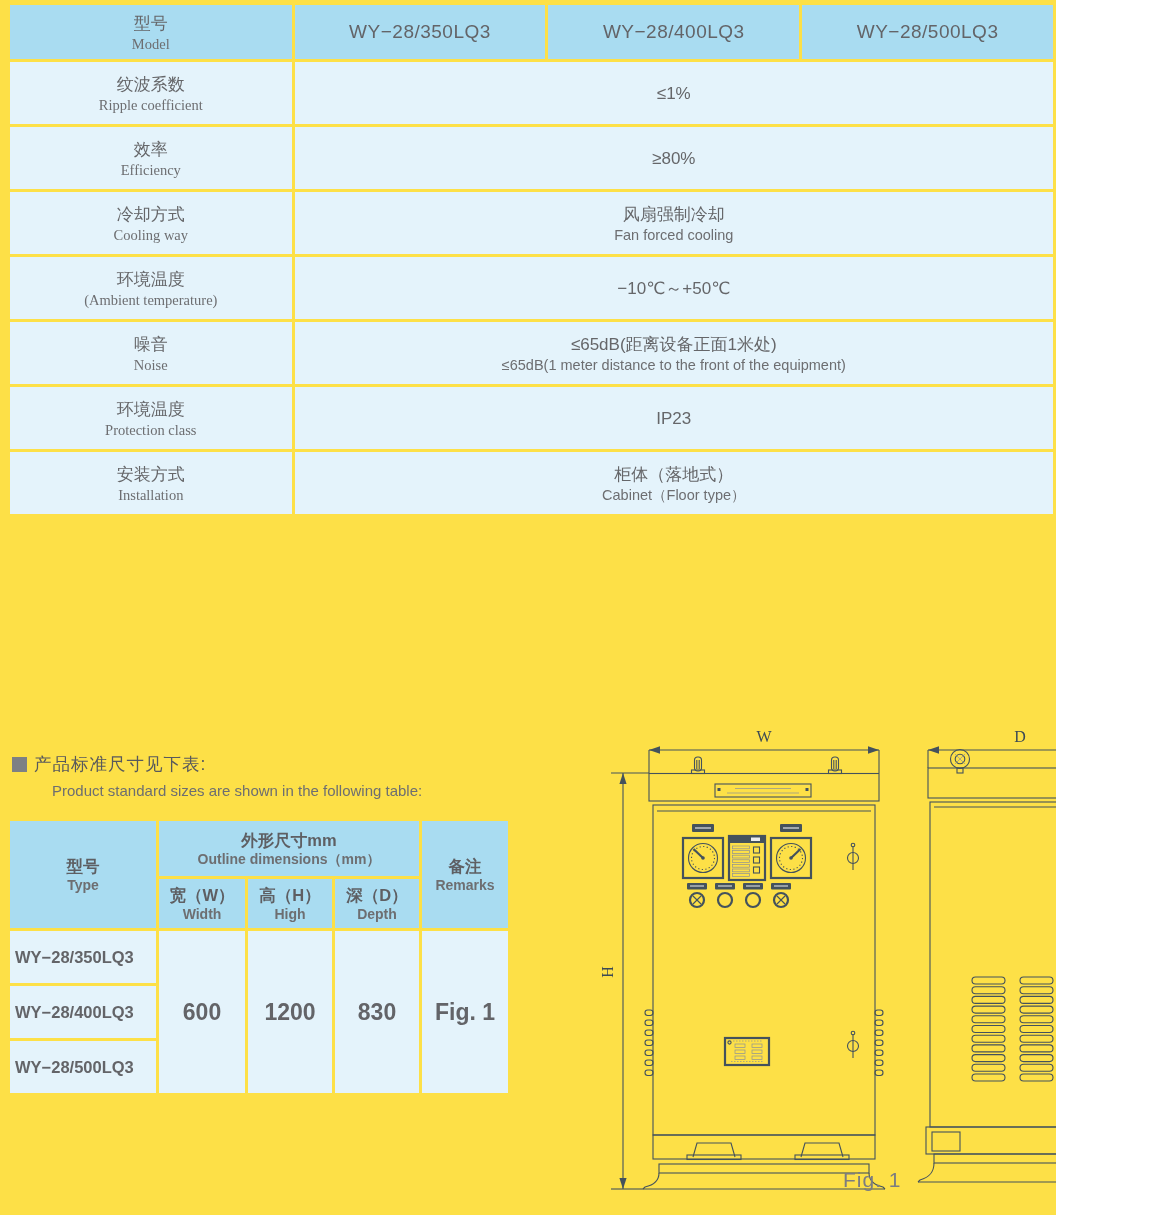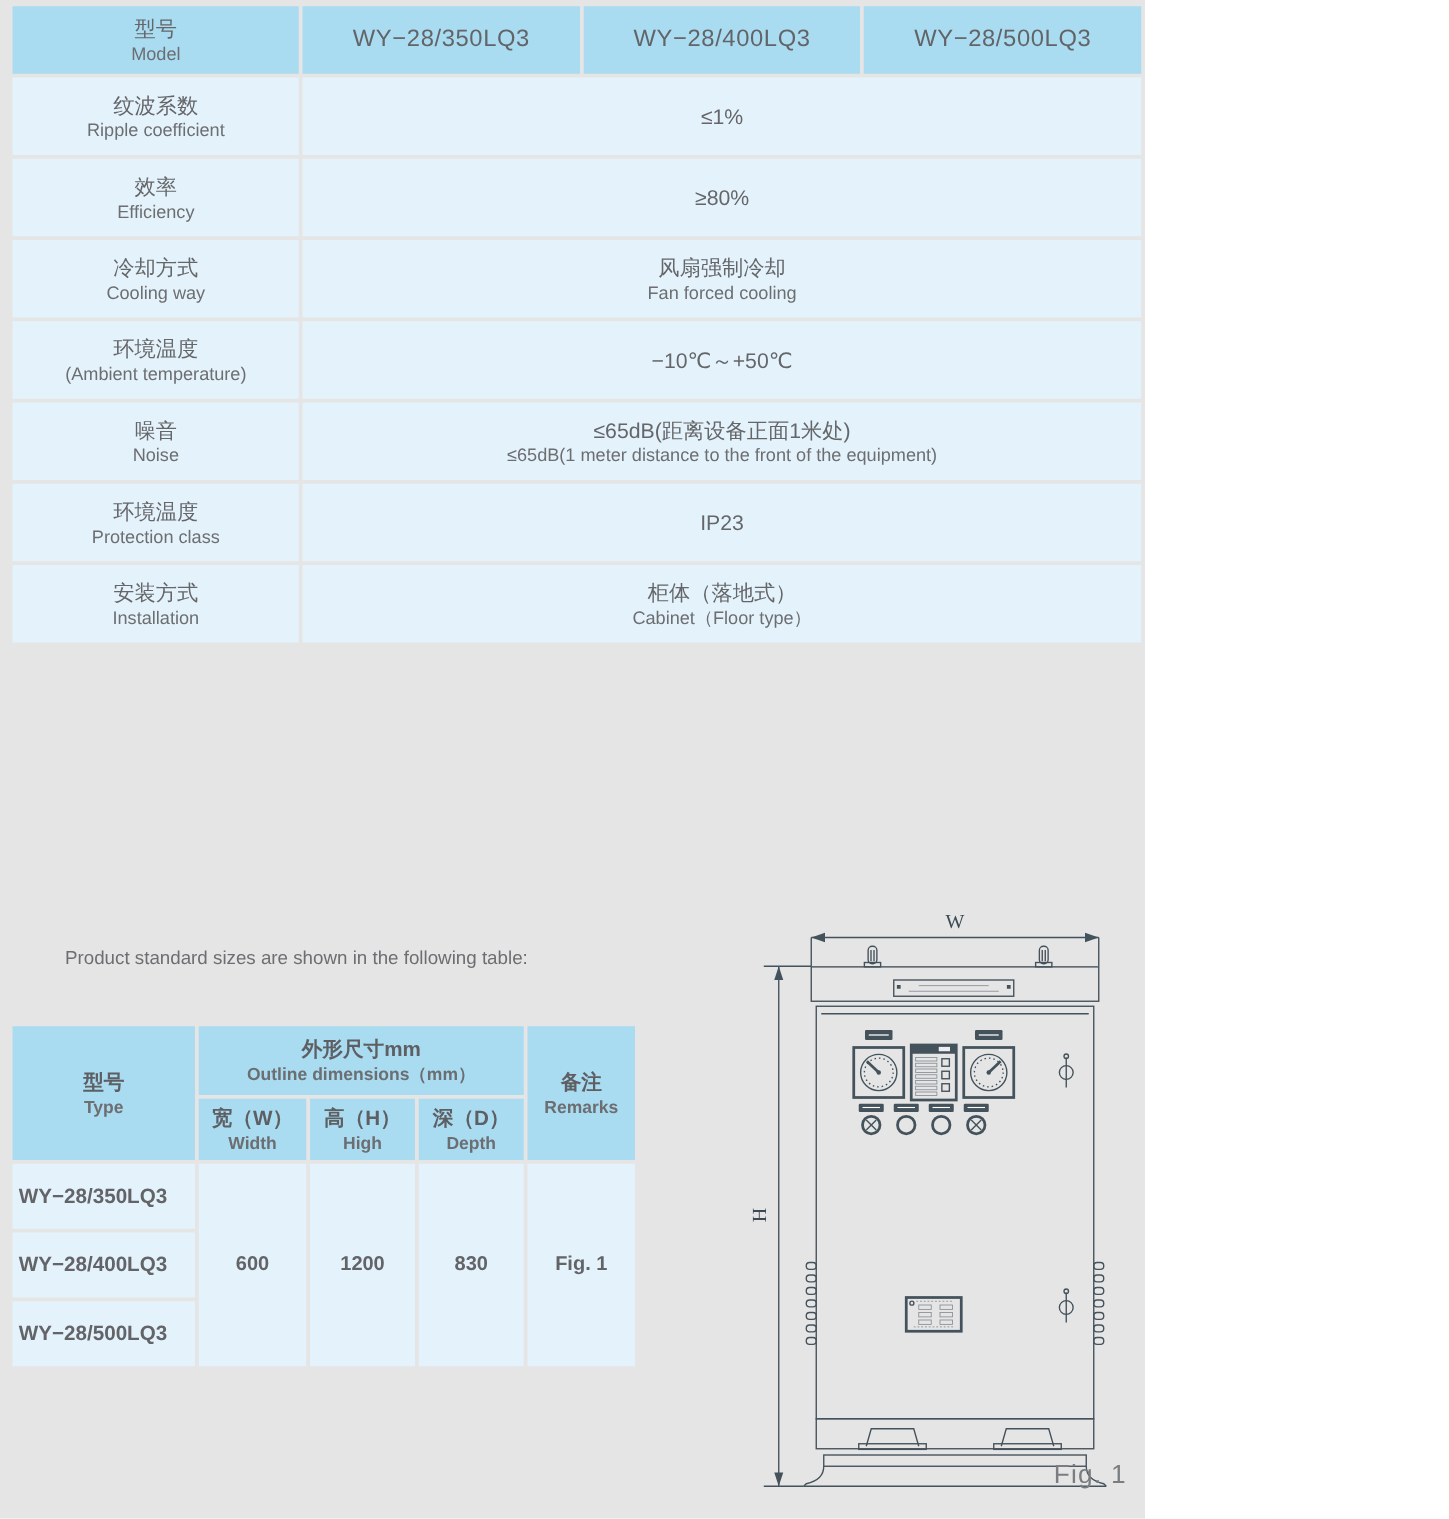--- a/index.html
+++ b/index.html
@@ -1,46 +1,46 @@
 <!DOCTYPE html>
 <html><head>
 <meta charset="utf-8">
 <style>
   html,body{margin:0;padding:0;background:#ffffff;}
   .page{
-    position:relative;width:916px;height:1215px;background:#e5e5e5;overflow:hidden;
+    position:relative;width:1056px;height:1215px;background:#fde047;overflow:hidden;
     font-family:"Liberation Sans","DejaVu Sans",sans-serif;color:#6d6e71;
   }
   
   table.spec{
     position:absolute;left:7px;top:2px;
     border-collapse:separate;border-spacing:3px;table-layout:fixed;
   }
   table.spec td{text-align:center;vertical-align:middle;padding:0;}
   td.hdr{background:#a9dcf1;}
   td.cell{background:#e4f3fb;}
   .zh{display:block;font-size:17px;line-height:23px;color:#656669;}
-  .en{display:block;font-size:14.5px;line-height:18px;color:#6d6e71;}
+  .en{display:block;font-size:14.5px;line-height:18px;color:#6d6e71;font-family:Liberation Serif, serif;}
   .model{font-size:19px;color:#636468;letter-spacing:.5px;}
   .vline1{display:block;font-size:17px;line-height:23px;color:#656669;}
   .vline2{display:block;font-size:14.5px;line-height:18px;color:#6d6e71;}
   
   .sec-title{position:absolute;left:12px;top:752px;}
   .sec-title .row1{display:flex;align-items:center;}
   .sq{width:15px;height:15px;background:#7d8084;margin-right:7px;}
   .t-zh{font-size:17.5px;color:#58595c;letter-spacing:1px;}
   .t-en{font-size:15px;color:#6d6e71;margin:6px 0 0 40px;}
   
   table.size{
     position:absolute;left:7px;top:818px;
     border-collapse:separate;border-spacing:3px;table-layout:fixed;
   }
   table.size td{text-align:center;vertical-align:middle;padding:0;font-weight:bold;}
   table.size td.typecell{text-align:left;padding-left:5px;font-size:16.5px;color:#636468;background:#e4f3fb;}
-  table.size .num{font-size:16px;color:#636468;}
+  table.size .num{font-size:23px;color:#636468;}
   table.size .zh2{display:block;font-size:16.5px;line-height:22px;color:#5e5f63;}
   table.size .en2{display:block;font-size:14px;line-height:17px;color:#6d6e71;text-align:center;}
   
   .draw{position:absolute;}
   .fig-caption{position:absolute;left:843px;top:1168px;font-size:21px;color:#7c7d80;letter-spacing:1px;}
   .st{stroke:#44525c;fill:none;stroke-width:1.1;}
   .stk{stroke:#44525c;fill:none;stroke-width:2.2;}
   .fil{fill:#44525c;stroke:none;}
   .thin{stroke:#8a9096;stroke-width:.7;fill:none;}
   svg text{fill:#3c4a54;font-family:"Liberation Serif","DejaVu Serif",serif;font-size:16px;}
@@ -134,20 +134,24 @@
       </td>
       <td class="cell" colspan="3">
         <span class="vline1">柜体（落地式）</span>
         <span class="vline2">Cabinet（Floor type）</span>
       </td>
     </tr>
   </tbody>
     </table>
 
   <div class="sec-title">
+    <div class="row1">
+      <span class="sq"></span>
+      <span class="t-zh">产品标准尺寸见下表:</span>
+    </div>
     <div class="t-en">Product standard sizes are shown in the following table:</div>
   </div>
 
   <table class="size">
     <colgroup>
         <col style="width:146px">
         <col style="width:86px">
         <col style="width:84px">
         <col style="width:84px">
         <col style="width:86px">

